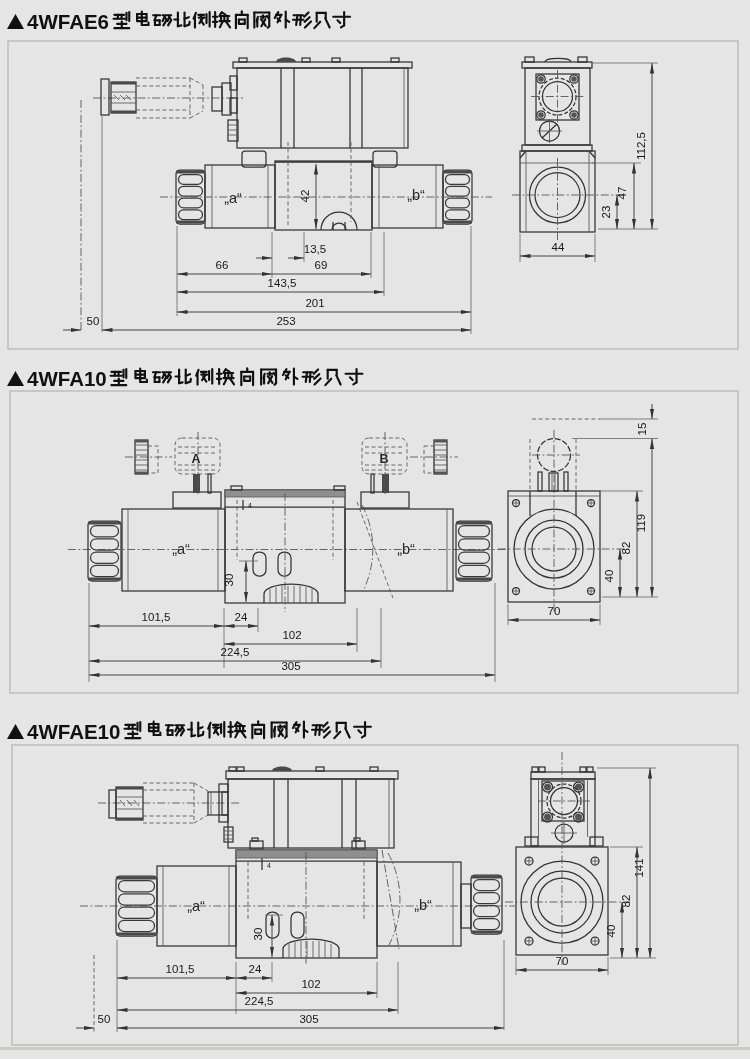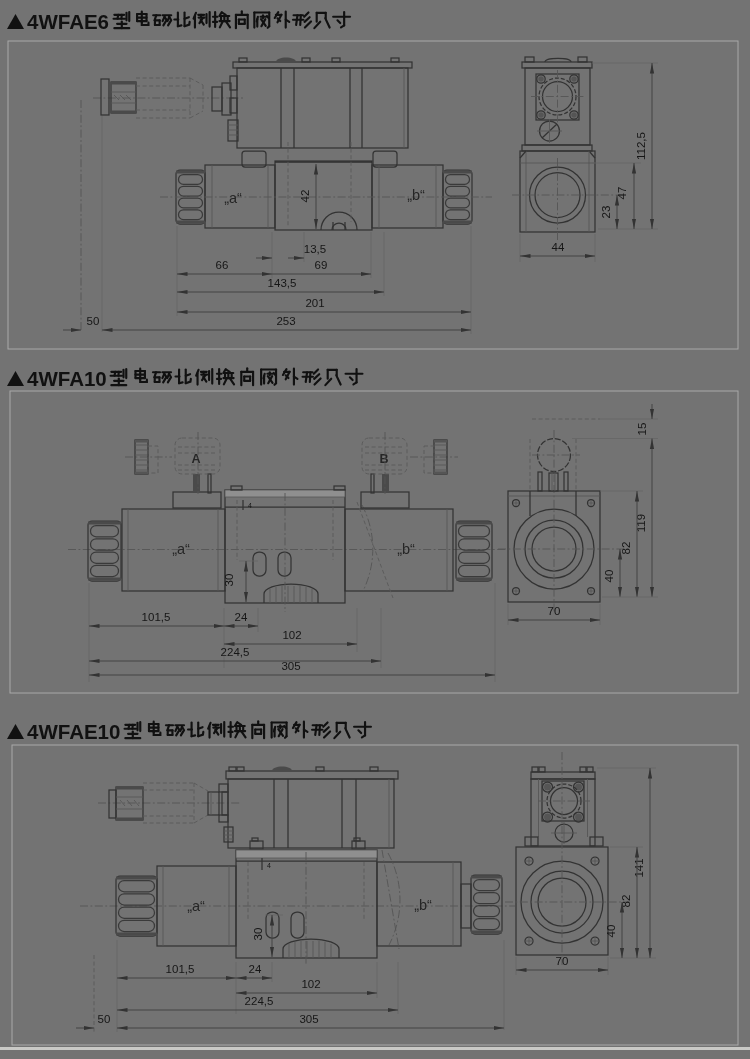--- a/index.html
+++ b/index.html
@@ -1,16 +1,16 @@
 <!DOCTYPE html>
 <html><head>
 <meta charset="utf-8">
 <style>
 html,body{margin:0;padding:0;background:#fbfbfa;}
-#page{position:relative;width:750px;height:1059px;background:#737373;overflow:hidden;font-family:"Liberation Sans",sans-serif;}
+#page{position:relative;width:750px;height:1059px;background:#e5e5e5;overflow:hidden;font-family:"Liberation Sans",sans-serif;}
 svg{position:absolute;left:0;top:0;}
 .ln{stroke:#333333;stroke-width:1.25;fill:none;}
 .lw{stroke:#2e2e2e;stroke-width:1.6;fill:none;}
 .lt{stroke:#555555;stroke-width:0.85;fill:none;}
 .ext{stroke:#666666;stroke-width:0.8;fill:none;}
 .dim{stroke:#444444;stroke-width:1.0;fill:none;}
 .dd{stroke:#555555;stroke-width:0.9;fill:none;stroke-dasharray:8 2.5 1.8 2.5;}
 .dsh{stroke:#595959;stroke-width:0.9;fill:none;stroke-dasharray:4 2.6;}
 .num{font-family:"Liberation Sans",sans-serif;font-size:11.5px;fill:#161616;}
 .ab{font-family:"Liberation Sans",sans-serif;font-size:14.5px;fill:#262626;text-anchor:middle;}

